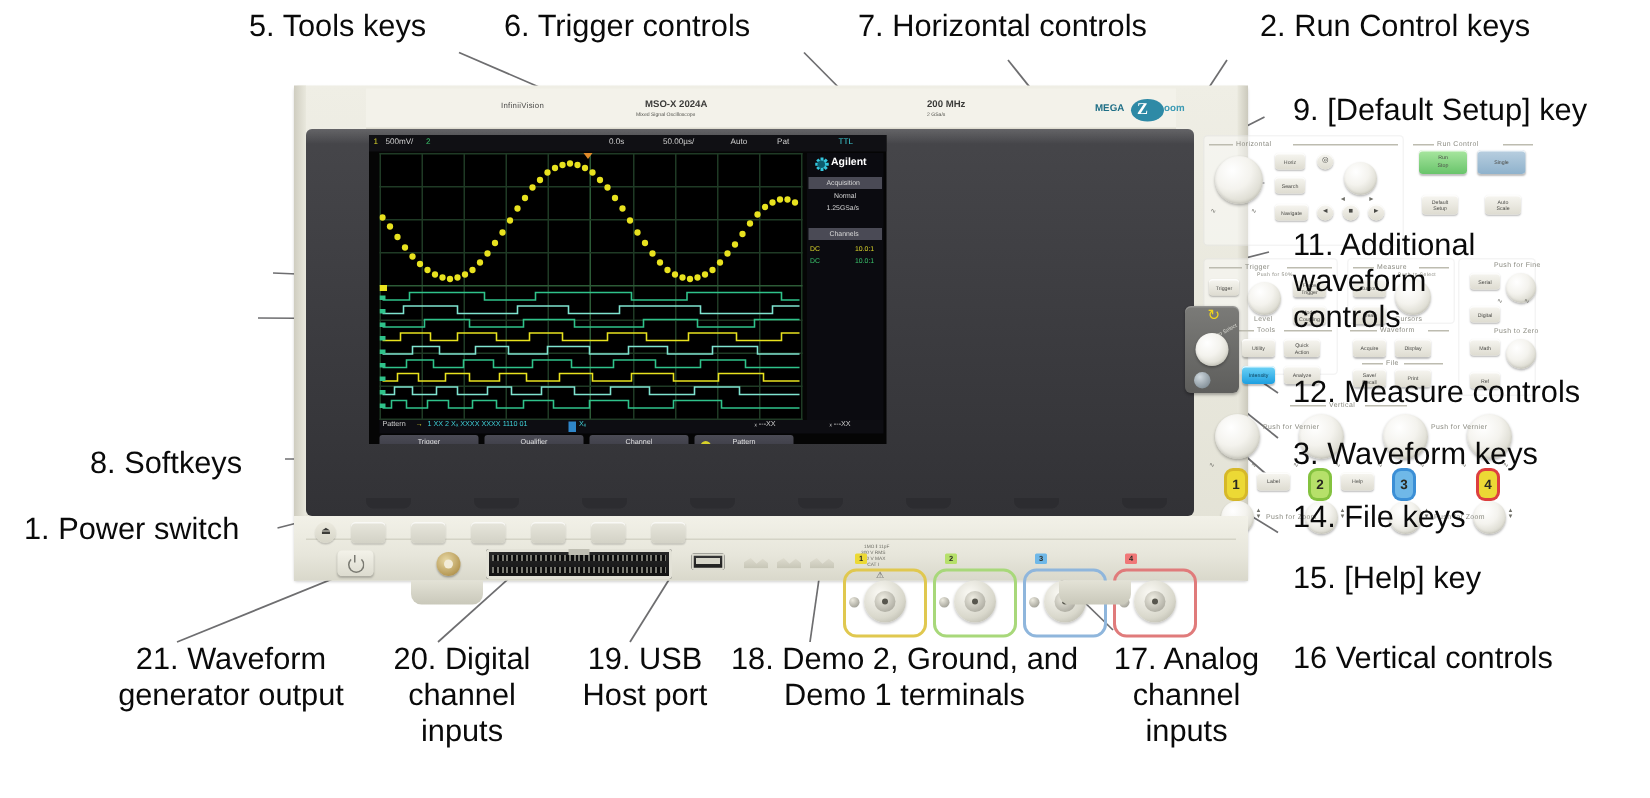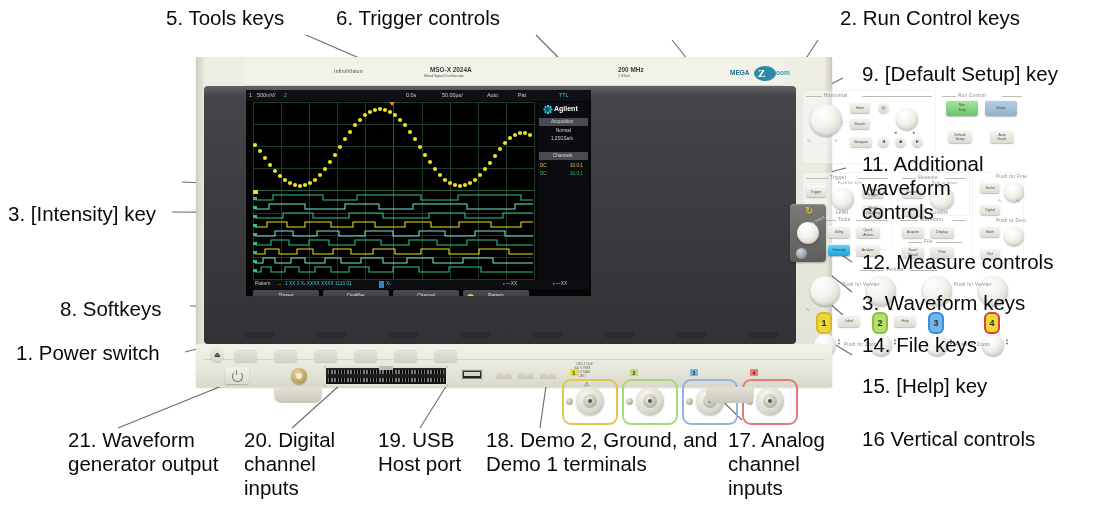--- a/index.html
+++ b/index.html
@@ -2,21 +2,21 @@
 <html><head>
 <meta charset="utf-8">
 <style>
   html,body{margin:0;padding:0;background:#ffffff;}
   body{width:1100px;height:532px;position:relative;overflow:hidden;
        font-family:"Liberation Sans","DejaVu Sans",sans-serif;color:#000;}
   #root{position:absolute;inset:0;}
 
   
   .lbl{position:absolute;font-size:20.5px;line-height:24px;color:#0a0a0a;white-space:pre;}
-  .lbl.c{text-align:left;white-space:normal;}
+  .lbl.c{text-align:center;white-space:normal;}
 
   
   svg.leads{position:absolute;inset:0;width:1100px;height:532px;pointer-events:none;}
   svg.leads line{stroke:#6e6e70;stroke-width:1.15;}
 
   
   .scope{position:absolute;left:196px;top:57px;width:636px;height:330px;}
 
   .case{position:absolute;left:0;top:0;width:636px;height:330px;
         background:linear-gradient(180deg,#efeee5 0%,#e9e8dd 46%,#e2e1d5 100%);
@@ -715,33 +715,33 @@
         <div class="pin"></div>
         <div class="nub"></div>
       </div>
 
     <div class="foot" style="left:78px;top:330px"></div>
     <div class="foot" style="left:510px;top:330px"></div>
   </div>
 
   <div class="lbl" style="left:166px;top:6px">5. Tools keys</div>
   <div class="lbl" style="left:336px;top:6px">6. Trigger controls</div>
+  <div class="lbl" style="left:572px;top:6px">7. Horizontal controls</div>
   <div class="lbl" style="left:840px;top:6px">2. Run Control keys</div>
 
   <div class="lbl" style="left:862px;top:62px">9. [Default Setup] key</div>
   <div class="lbl" style="left:862px;top:152px;width:170px">11. Additional
 waveform
 controls</div>
   <div class="lbl" style="left:862px;top:250px">12. Measure controls</div>
   <div class="lbl" style="left:862px;top:291px">3. Waveform keys</div>
   <div class="lbl" style="left:862px;top:333px">14. File keys</div>
   <div class="lbl" style="left:862px;top:374px">15. [Help] key</div>
   <div class="lbl" style="left:862px;top:427px">16 Vertical controls</div>
 
-  <div class="lbl" style="left:8px;top:202px">3. [Intensity] key</div>
   <div class="lbl" style="left:60px;top:297px">8. Softkeys</div>
   <div class="lbl" style="left:16px;top:341px">1. Power switch</div>
 
   <div class="lbl c" style="left:68px;top:428px;width:172px">21. Waveform
 generator
 output</div>
   <div class="lbl c" style="left:244px;top:428px;width:128px">20. Digital
 channel
 inputs</div>
   <div class="lbl c" style="left:378px;top:428px;width:104px">19. USB

